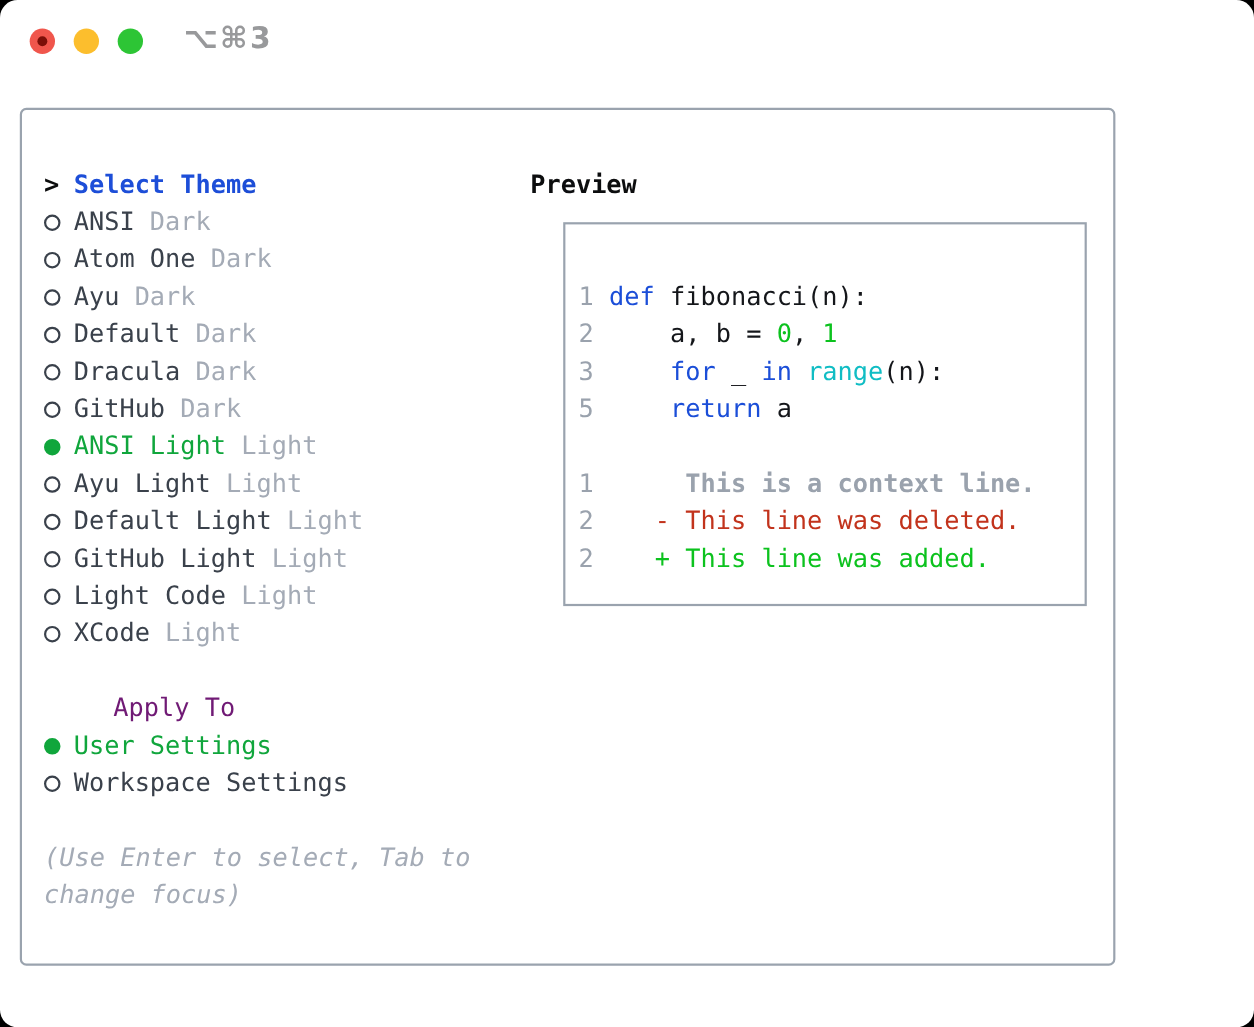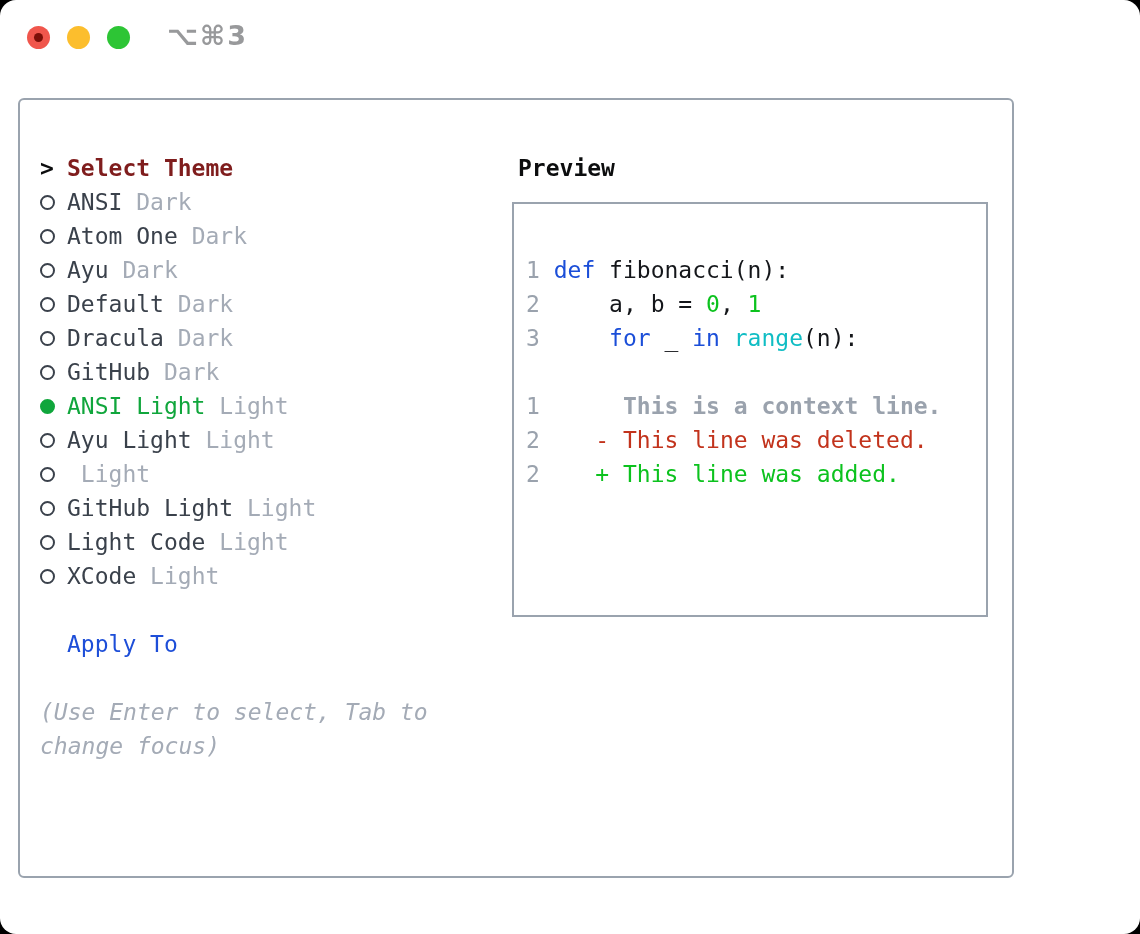--- a/index.html
+++ b/index.html
@@ -26,34 +26,34 @@
   
   .panel{
     position:absolute;left:18px;top:98px;width:996px;height:780px;
     border:2px solid #9aa3ae;border-radius:6px;box-sizing:border-box;background:#fff;
     font-size:23px;color:#3a414b;
   }
   .left-col{position:absolute;left:20px;top:51px;}
   .row{display:flex;align-items:center;height:34px;white-space:pre;}
   .mark{width:27px;display:flex;align-items:center;flex:none;}
   .prompt{font-weight:bold;color:#0c0d0e;}
-  .hdr{font-weight:bold;color:#7f1d1d;}
-  .hdr2{color:#1d4ed8;}
+  .hdr{font-weight:bold;color:#1d4ed8;}
+  .hdr2{color:#701a75;margin-left:36px;}
   .radio{width:15px;height:15px;border:2px solid #3a414b;border-radius:50%;box-sizing:border-box;}
   .row.sel .radio{background:var(--accent);border-color:var(--accent);}
   .tname{color:#3a414b;text-align:center;}
   .row.sel .tname{color:var(--accent);}
   .tvariant{color:var(--muted);}
   .spacer{height:34px;}
   .hint{width:412px;line-height:34px;color:var(--muted);white-space:normal;font-style:italic;}
   
-  .preview-title{position:absolute;left:498px;top:51px;height:34px;display:flex;align-items:center;
+  .preview-title{position:absolute;left:462px;top:51px;height:34px;display:flex;align-items:center;
     font-weight:bold;color:#0c0d0e;}
   .preview-box{
-    position:absolute;left:492px;top:102px;width:476px;height:415px;
+    position:absolute;left:492px;top:102px;width:476px;height:349px;
     border:2px solid #9aa3ae;box-sizing:border-box;background:#fff;
     padding:49px 0 0 12px;overflow:hidden;
   }
   .cl{height:34px;line-height:34px;white-space:pre;font-size:23px;}
   .ln{color:var(--lngray);}
   .tok-plain{color:#14161a;}
   .tok-keyword{color:var(--keyword);}
   .tok-builtin{color:var(--builtin);}
   .tok-number{color:var(--literal);}
   .diff-context .dtxt,.diff-context .dmk{color:var(--lngray);font-weight:bold;}
@@ -85,40 +85,45 @@
       </div>
       <div id="theme-rows">
           <div class="row"><span class="mark"><span class="radio"></span></span><span class="tname">ANSI</span><span class="tvariant"> Dark</span></div>
           <div class="row"><span class="mark"><span class="radio"></span></span><span class="tname">Atom One</span><span class="tvariant"> Dark</span></div>
           <div class="row"><span class="mark"><span class="radio"></span></span><span class="tname">Ayu</span><span class="tvariant"> Dark</span></div>
           <div class="row"><span class="mark"><span class="radio"></span></span><span class="tname">Default</span><span class="tvariant"> Dark</span></div>
           <div class="row"><span class="mark"><span class="radio"></span></span><span class="tname">Dracula</span><span class="tvariant"> Dark</span></div>
           <div class="row"><span class="mark"><span class="radio"></span></span><span class="tname">GitHub</span><span class="tvariant"> Dark</span></div>
           <div class="row sel"><span class="mark"><span class="radio"></span></span><span class="tname">ANSI Light</span><span class="tvariant"> Light</span></div>
           <div class="row"><span class="mark"><span class="radio"></span></span><span class="tname">Ayu Light</span><span class="tvariant"> Light</span></div>
-          <div class="row"><span class="mark"><span class="radio"></span></span><span class="tvariant"> Light</span></div>
+          <div class="row"><span class="mark"><span class="radio"></span></span><span class="tname">Default Light</span><span class="tvariant"> Light</span></div>
           <div class="row"><span class="mark"><span class="radio"></span></span><span class="tname">GitHub Light</span><span class="tvariant"> Light</span></div>
           <div class="row"><span class="mark"><span class="radio"></span></span><span class="tname">Light Code</span><span class="tvariant"> Light</span></div>
           <div class="row"><span class="mark"><span class="radio"></span></span><span class="tname">XCode</span><span class="tvariant"> Light</span></div>
         </div>
       <div class="spacer"></div>
       <div class="row">
         <span class="mark"></span>
         <span class="hdr2">Apply To</span>
       </div>
+      <div id="apply-rows">
+          <div class="row sel"><span class="mark"><span class="radio"></span></span><span class="tname">User Settings</span></div>
+          <div class="row"><span class="mark"><span class="radio"></span></span><span class="tname">Workspace Settings</span></div>
+        </div>
       <div class="spacer"></div>
       <div class="hint">(Use Enter to select, Tab to change focus)</div>
     </div>
 
     <div class="preview-title">Preview</div>
     <div class="preview-box">
       <div id="code-block">
           <div class="cl"><span class="ln">1 </span><span class="tok-keyword">def</span><span class="tok-plain"> fibonacci(n):</span></div>
           <div class="cl"><span class="ln">2 </span><span class="tok-plain">    a, b = </span><span class="tok-number">0</span><span class="tok-plain">, </span><span class="tok-number">1</span></div>
           <div class="cl"><span class="ln">3 </span><span class="tok-plain">    </span><span class="tok-keyword">for</span><span class="tok-plain"> _ </span><span class="tok-keyword">in</span><span class="tok-plain"> </span><span class="tok-builtin">range</span><span class="tok-plain">(n):</span></div>
+          <div class="cl"><span class="ln">5 </span><span class="tok-plain">    </span><span class="tok-keyword">return</span><span class="tok-plain"> a</span></div>
         </div>
       <div class="spacer"></div>
       <div id="diff-block">
           <div class="cl diff-context"><span class="ln">1    </span><span class="dmk">  </span><span class="dtxt">This is a context line.</span></div>
           <div class="cl diff-deleted"><span class="ln">2    </span><span class="dmk">- </span><span class="dtxt">This line was deleted.</span></div>
           <div class="cl diff-added"><span class="ln">2    </span><span class="dmk">+ </span><span class="dtxt">This line was added.</span></div>
         </div>
     </div>
   </div>
 </div>

